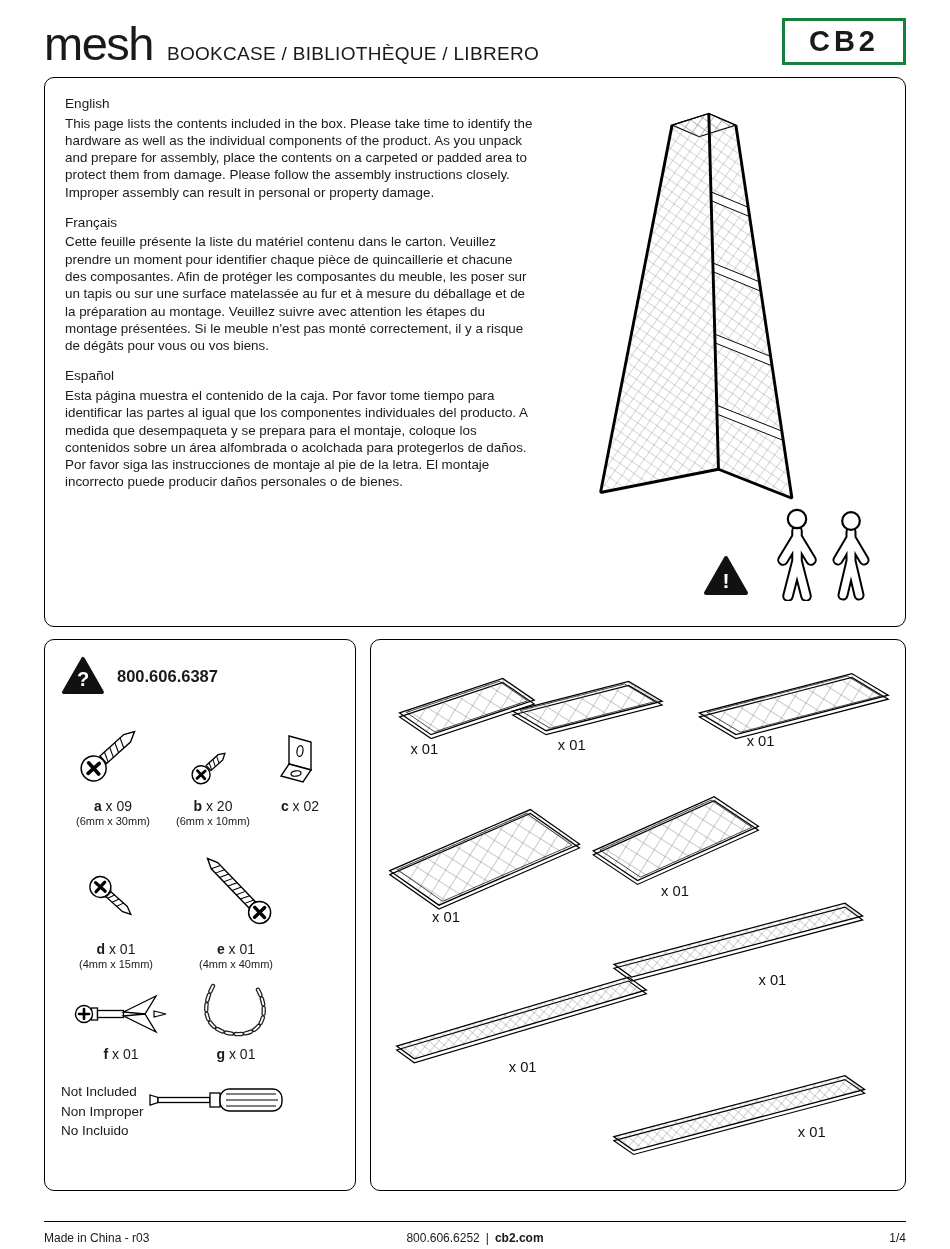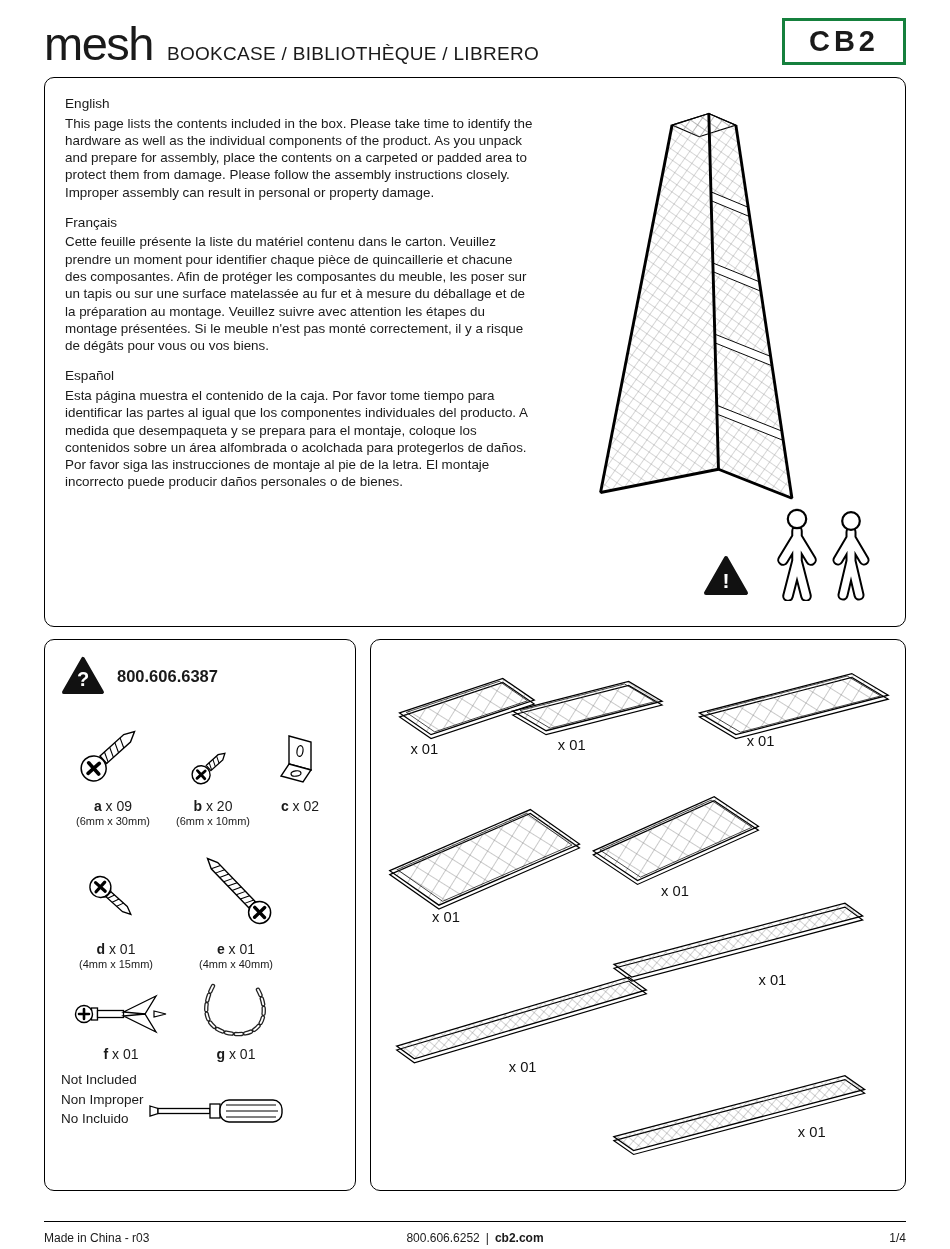--- a/index.html
+++ b/index.html
@@ -26,21 +26,21 @@
   .help-row{display:flex;align-items:center;gap:12px;margin:2px 0 6px}
   .phone{font-size:16.5px;font-weight:bold}
   .hw-row{display:flex;margin-top:10px}
   .hw-item{display:flex;flex-direction:column;align-items:center}
   .hw-icon{display:flex;align-items:flex-end;justify-content:center}
   .r1 .hw-icon{height:88px}
   .r2 .hw-icon{height:100px}
   .r3 .hw-icon{height:62px}
   .hw-label{font-size:14px;margin-top:4px;white-space:pre}
   .hw-size{font-size:11px;margin-top:1px}
-  .not-included{display:flex;align-items:flex-end;gap:4px;margin-top:8px}
+  .not-included{display:flex;align-items:flex-start;gap:4px;margin-top:20px}
   .ni-text{font-size:13.5px;line-height:1.45;flex:none}
   .footer{position:absolute;left:44px;right:44px;bottom:4px;border-top:1.4px solid #000;padding-top:9px;display:flex;font-size:12px}
   .footer-center{position:absolute;left:0;right:0;text-align:center}
   .footer-sep{margin:0 6px}
   .footer-right{margin-left:auto}
   svg text{font-family:"Liberation Sans","DejaVu Sans",sans-serif}
   .panel-label{font-size:15px;fill:#111}
   .tri-glyph{font-size:21px;font-weight:bold;fill:#fff;text-anchor:middle}
   .pshadow{fill:#fff;stroke:#000;stroke-width:1.2}
   .pframe{fill:none;stroke:#000;stroke-width:.8}

